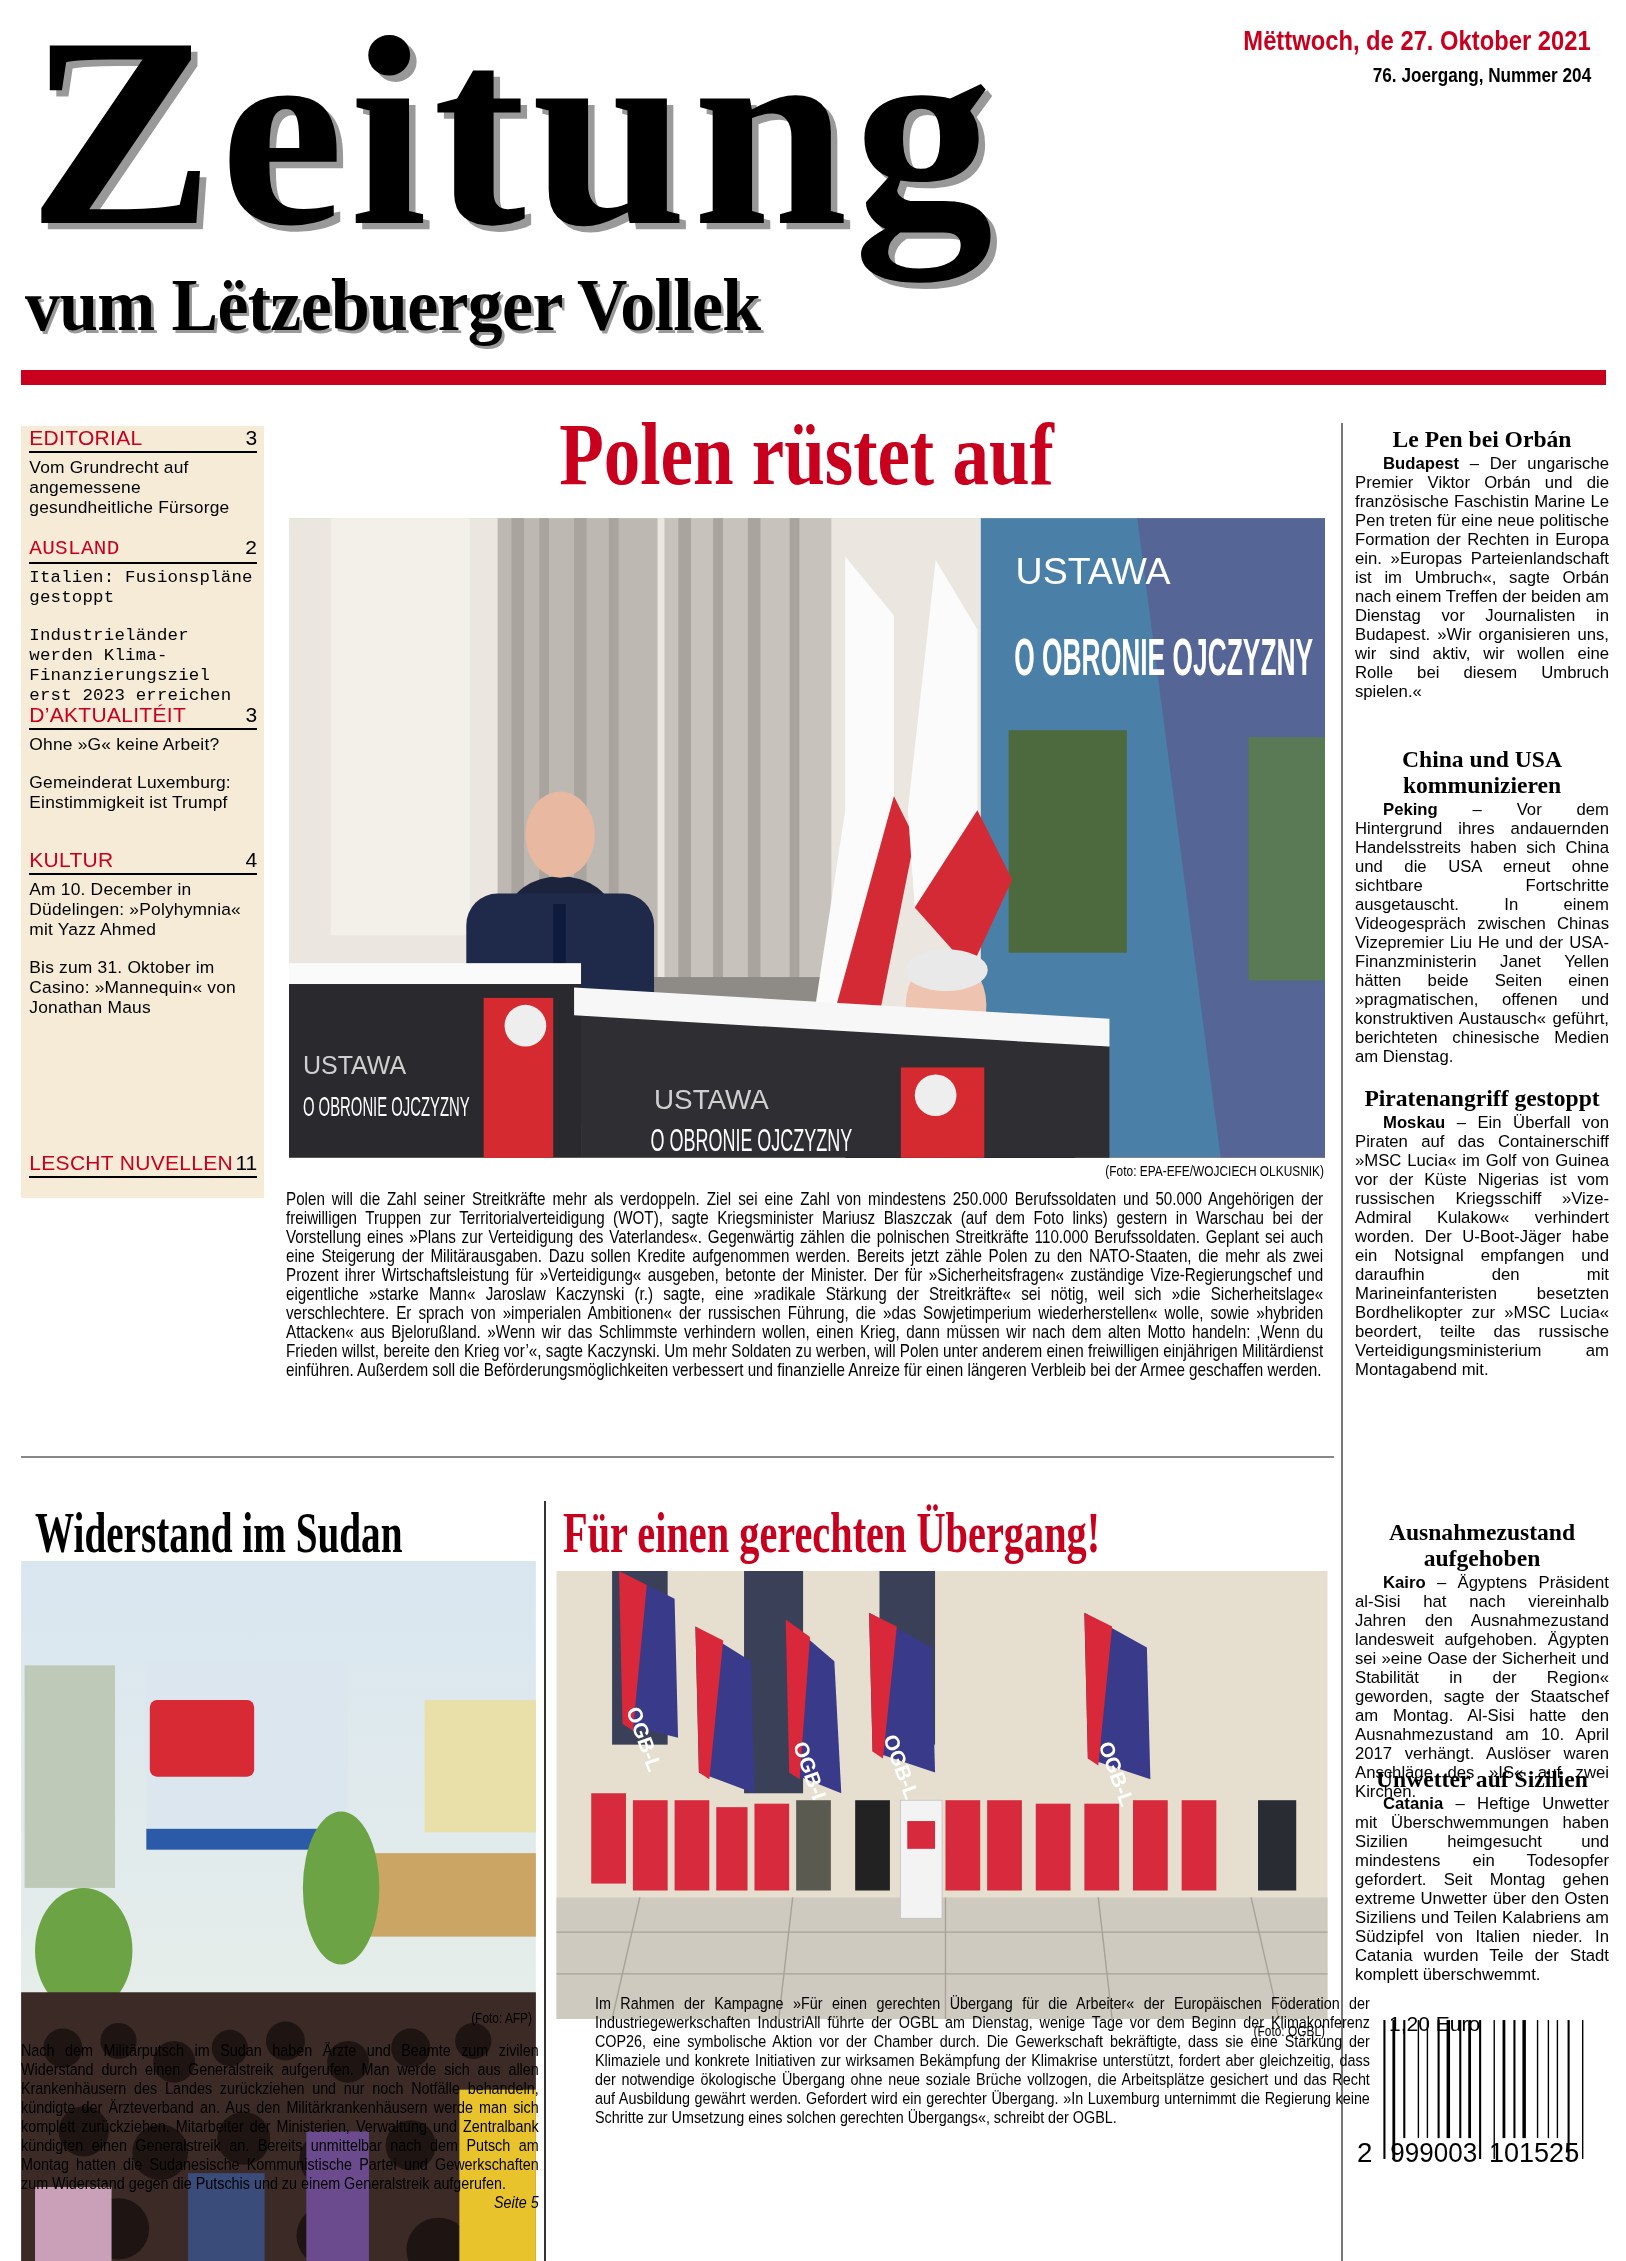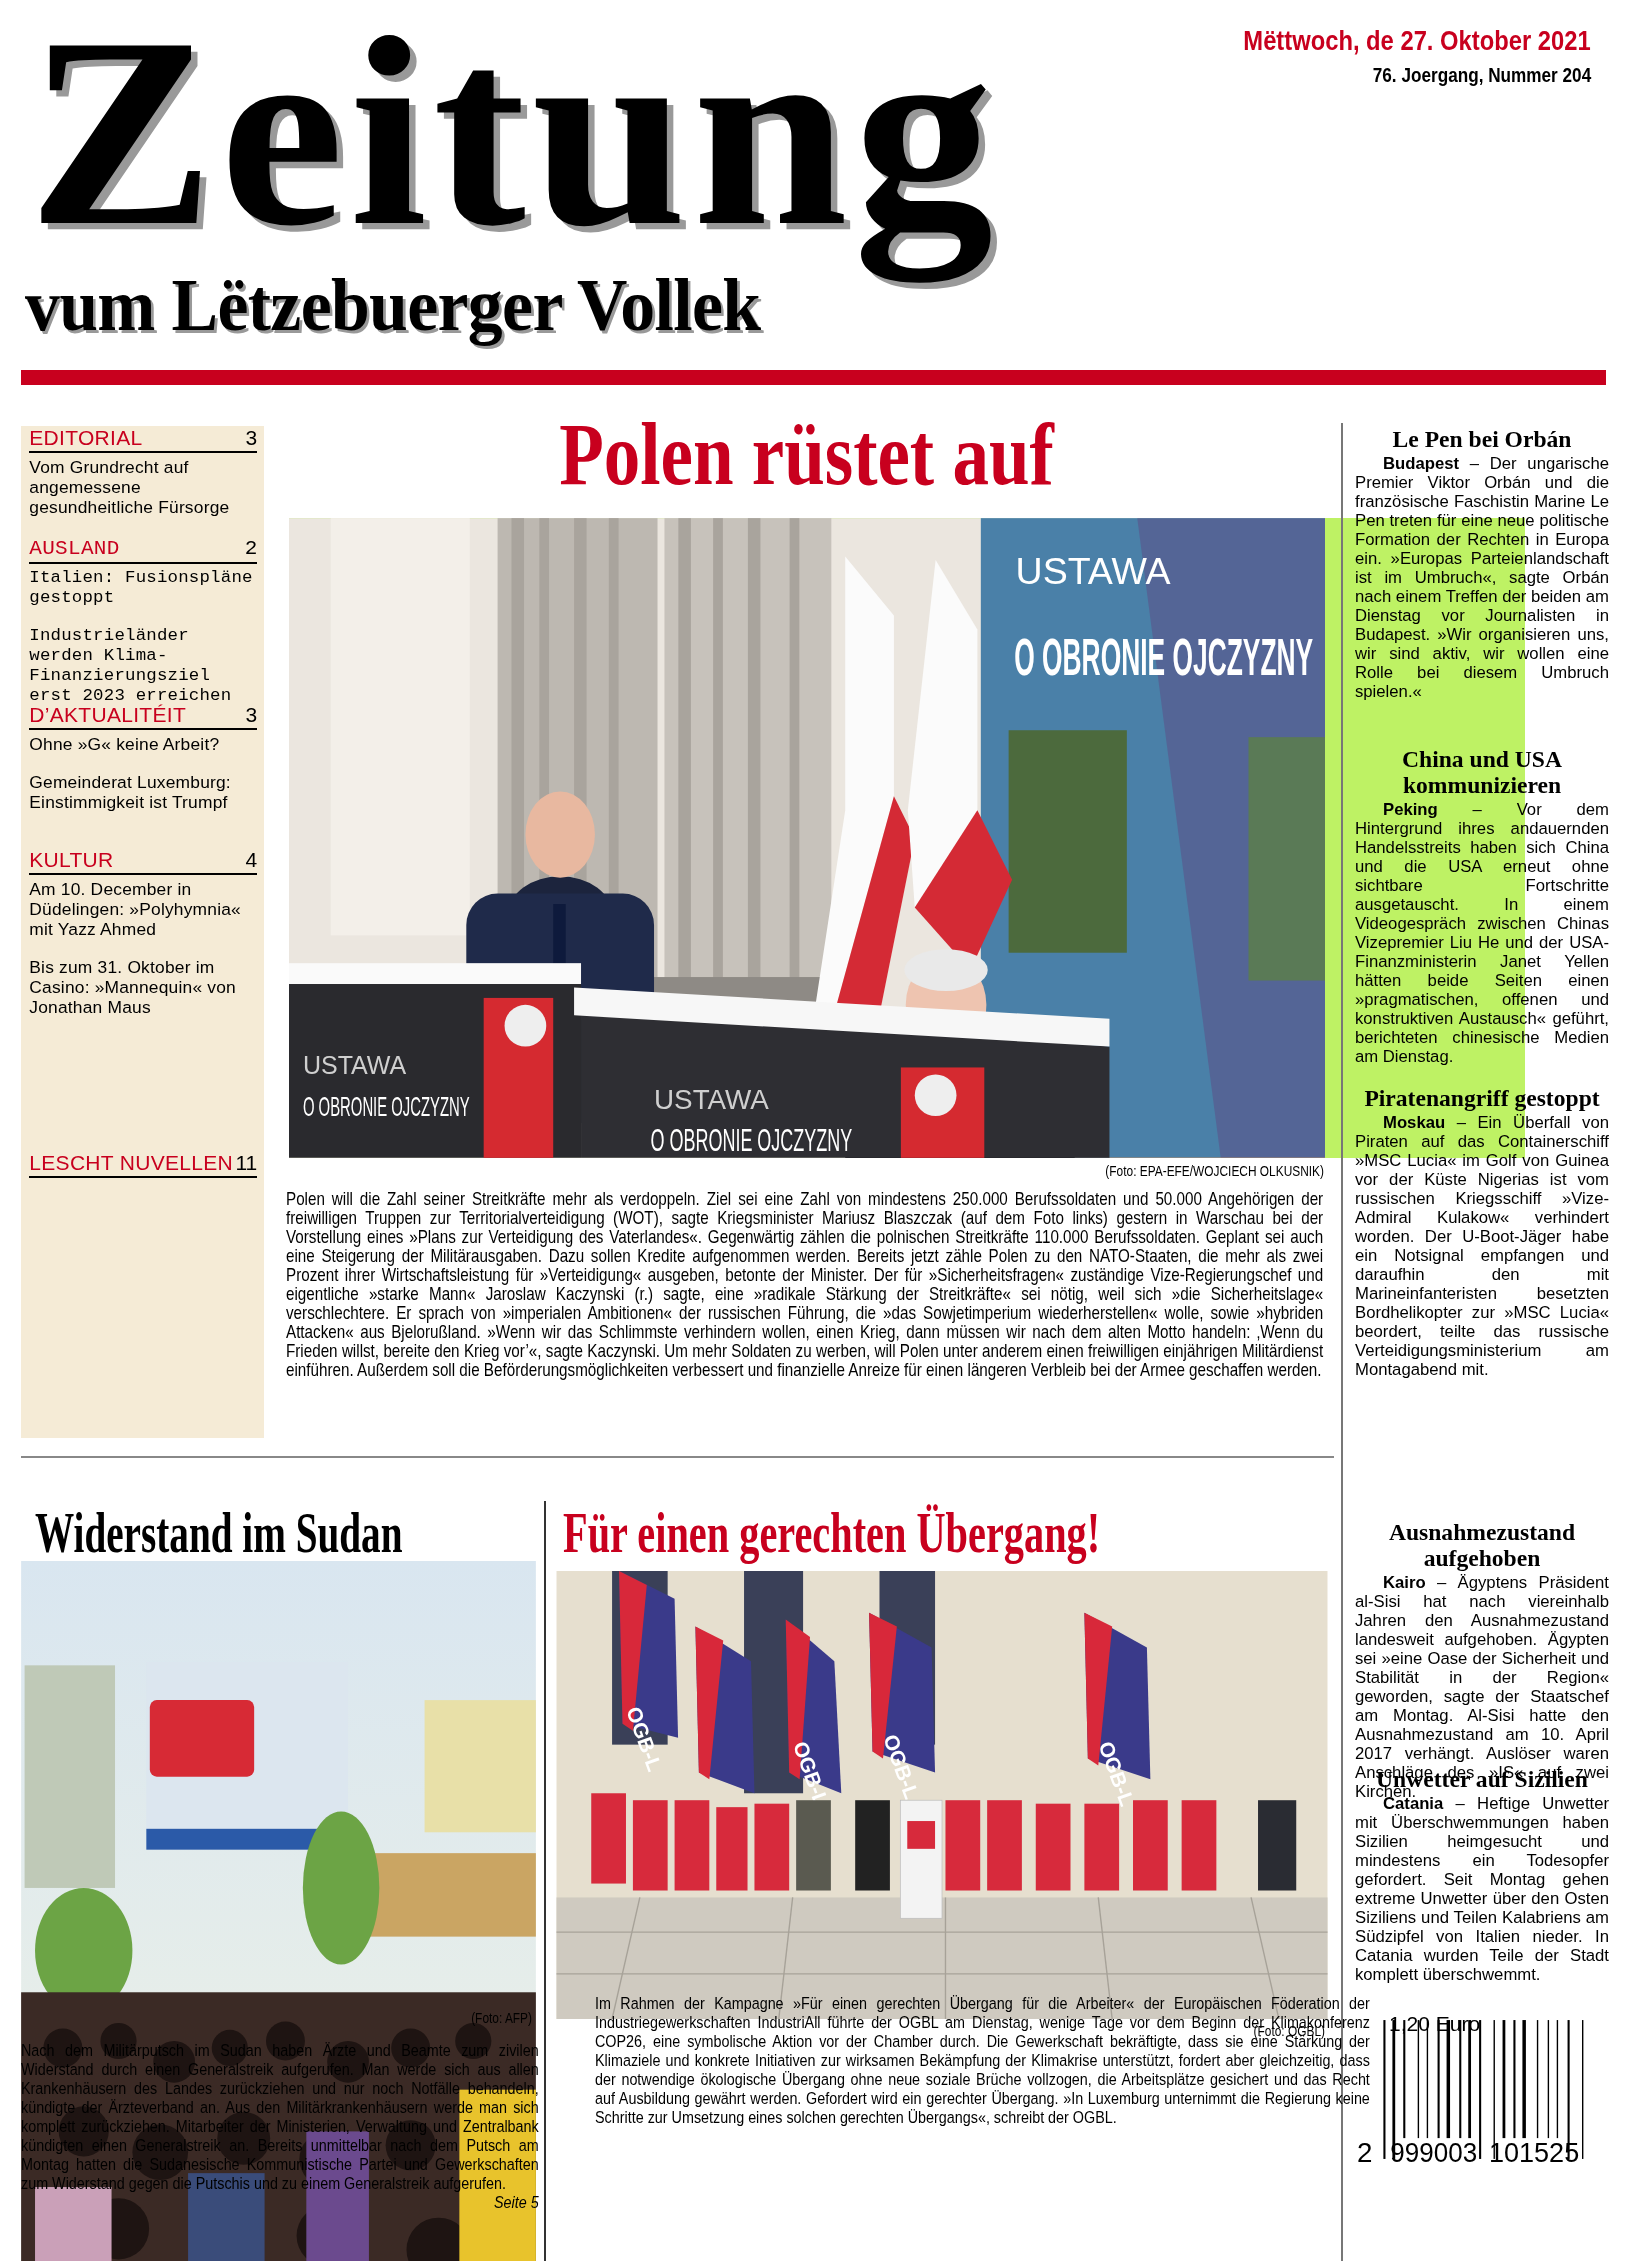--- a/index.html
+++ b/index.html
@@ -7,32 +7,32 @@
   .abs { position:absolute; }
 
   
   .mast-title { left:28px; top:14px; font-family:"Liberation Serif", serif; font-weight:bold; font-size:271px; line-height:236px; letter-spacing:5.6px; color:#000; text-shadow:6.3px 6.3px 0 #999; transform:scaleX(1.03); transform-origin:left top; }
   .mast-sub { left:25px; top:263px; font-family:"Liberation Serif", serif; font-weight:bold; font-size:75px; line-height:83px; color:#000; text-shadow:2.8px 2.8px 0 #999; letter-spacing:-0.7px; transform:scaleX(0.93); transform-origin:left top; }
   .mast-date { right:35px; top:26.4px; color:#c8001e; font-weight:bold; font-size:27px; transform:scaleX(0.88); transform-origin:right top; white-space:nowrap; }
   .mast-issue { right:35px; top:64px; font-weight:bold; font-size:19.5px; transform:scaleX(0.88); transform-origin:right top; white-space:nowrap; }
   .red-rule { left:21px; top:370px; width:1585px; height:15.3px; background:#c8001e; }
 
   
-  .index { left:21px; top:426px; width:243px; height:1012px; background:#f5ebd6; }
+  .index { left:21px; top:426px; width:243px; height:772px; background:#f5ebd6; }
   .index-sec { position:absolute; left:8.3px; width:228px; }
   .index-head { display:flex; justify-content:space-between; align-items:flex-end; border-bottom:2.8px solid #000; font-size:21px; line-height:23.6px; padding-bottom:1.4px; }
   .index-head .lbl { color:#c8001e; letter-spacing:0.3px; }
   .index-head .pg { color:#000; }
   .index-item { font-size:17.4px; line-height:20px; margin-top:4.2px; margin-bottom:18px; letter-spacing:0.2px; }
 
   
   .main-head { left:285px; top:406px; width:1043px; text-align:center; color:#c8001e; font-family:"Liberation Serif", serif; font-weight:bold; font-size:89px; line-height:97px; transform:scaleX(0.82); transform-origin:center top; }
 
   
-  .photo1 { left:289px; top:518px; width:1236px; height:640px; overflow:hidden; background:#bef264; }
+  .photo1 { left:289px; top:518px; width:1036px; height:640px; overflow:hidden; background:#bef264; }
   .credit { font-size:14px; text-align:right; transform:scaleX(0.85); transform-origin:right top; }
 
   .body-narrow { font-size:17.7px; line-height:19px; text-align:justify; transform:scaleX(0.86); transform-origin:left top; }
 
   
   .vrule-right { left:1341px; top:423px; width:2.1px; height:1843px; background:#777; }
   .hrule-mid { left:21px; top:1456px; width:1313px; height:2.1px; background:#888; }
   .vrule-bottom { left:544px; top:1501px; width:2.1px; height:761px; background:#333; }
 
   

